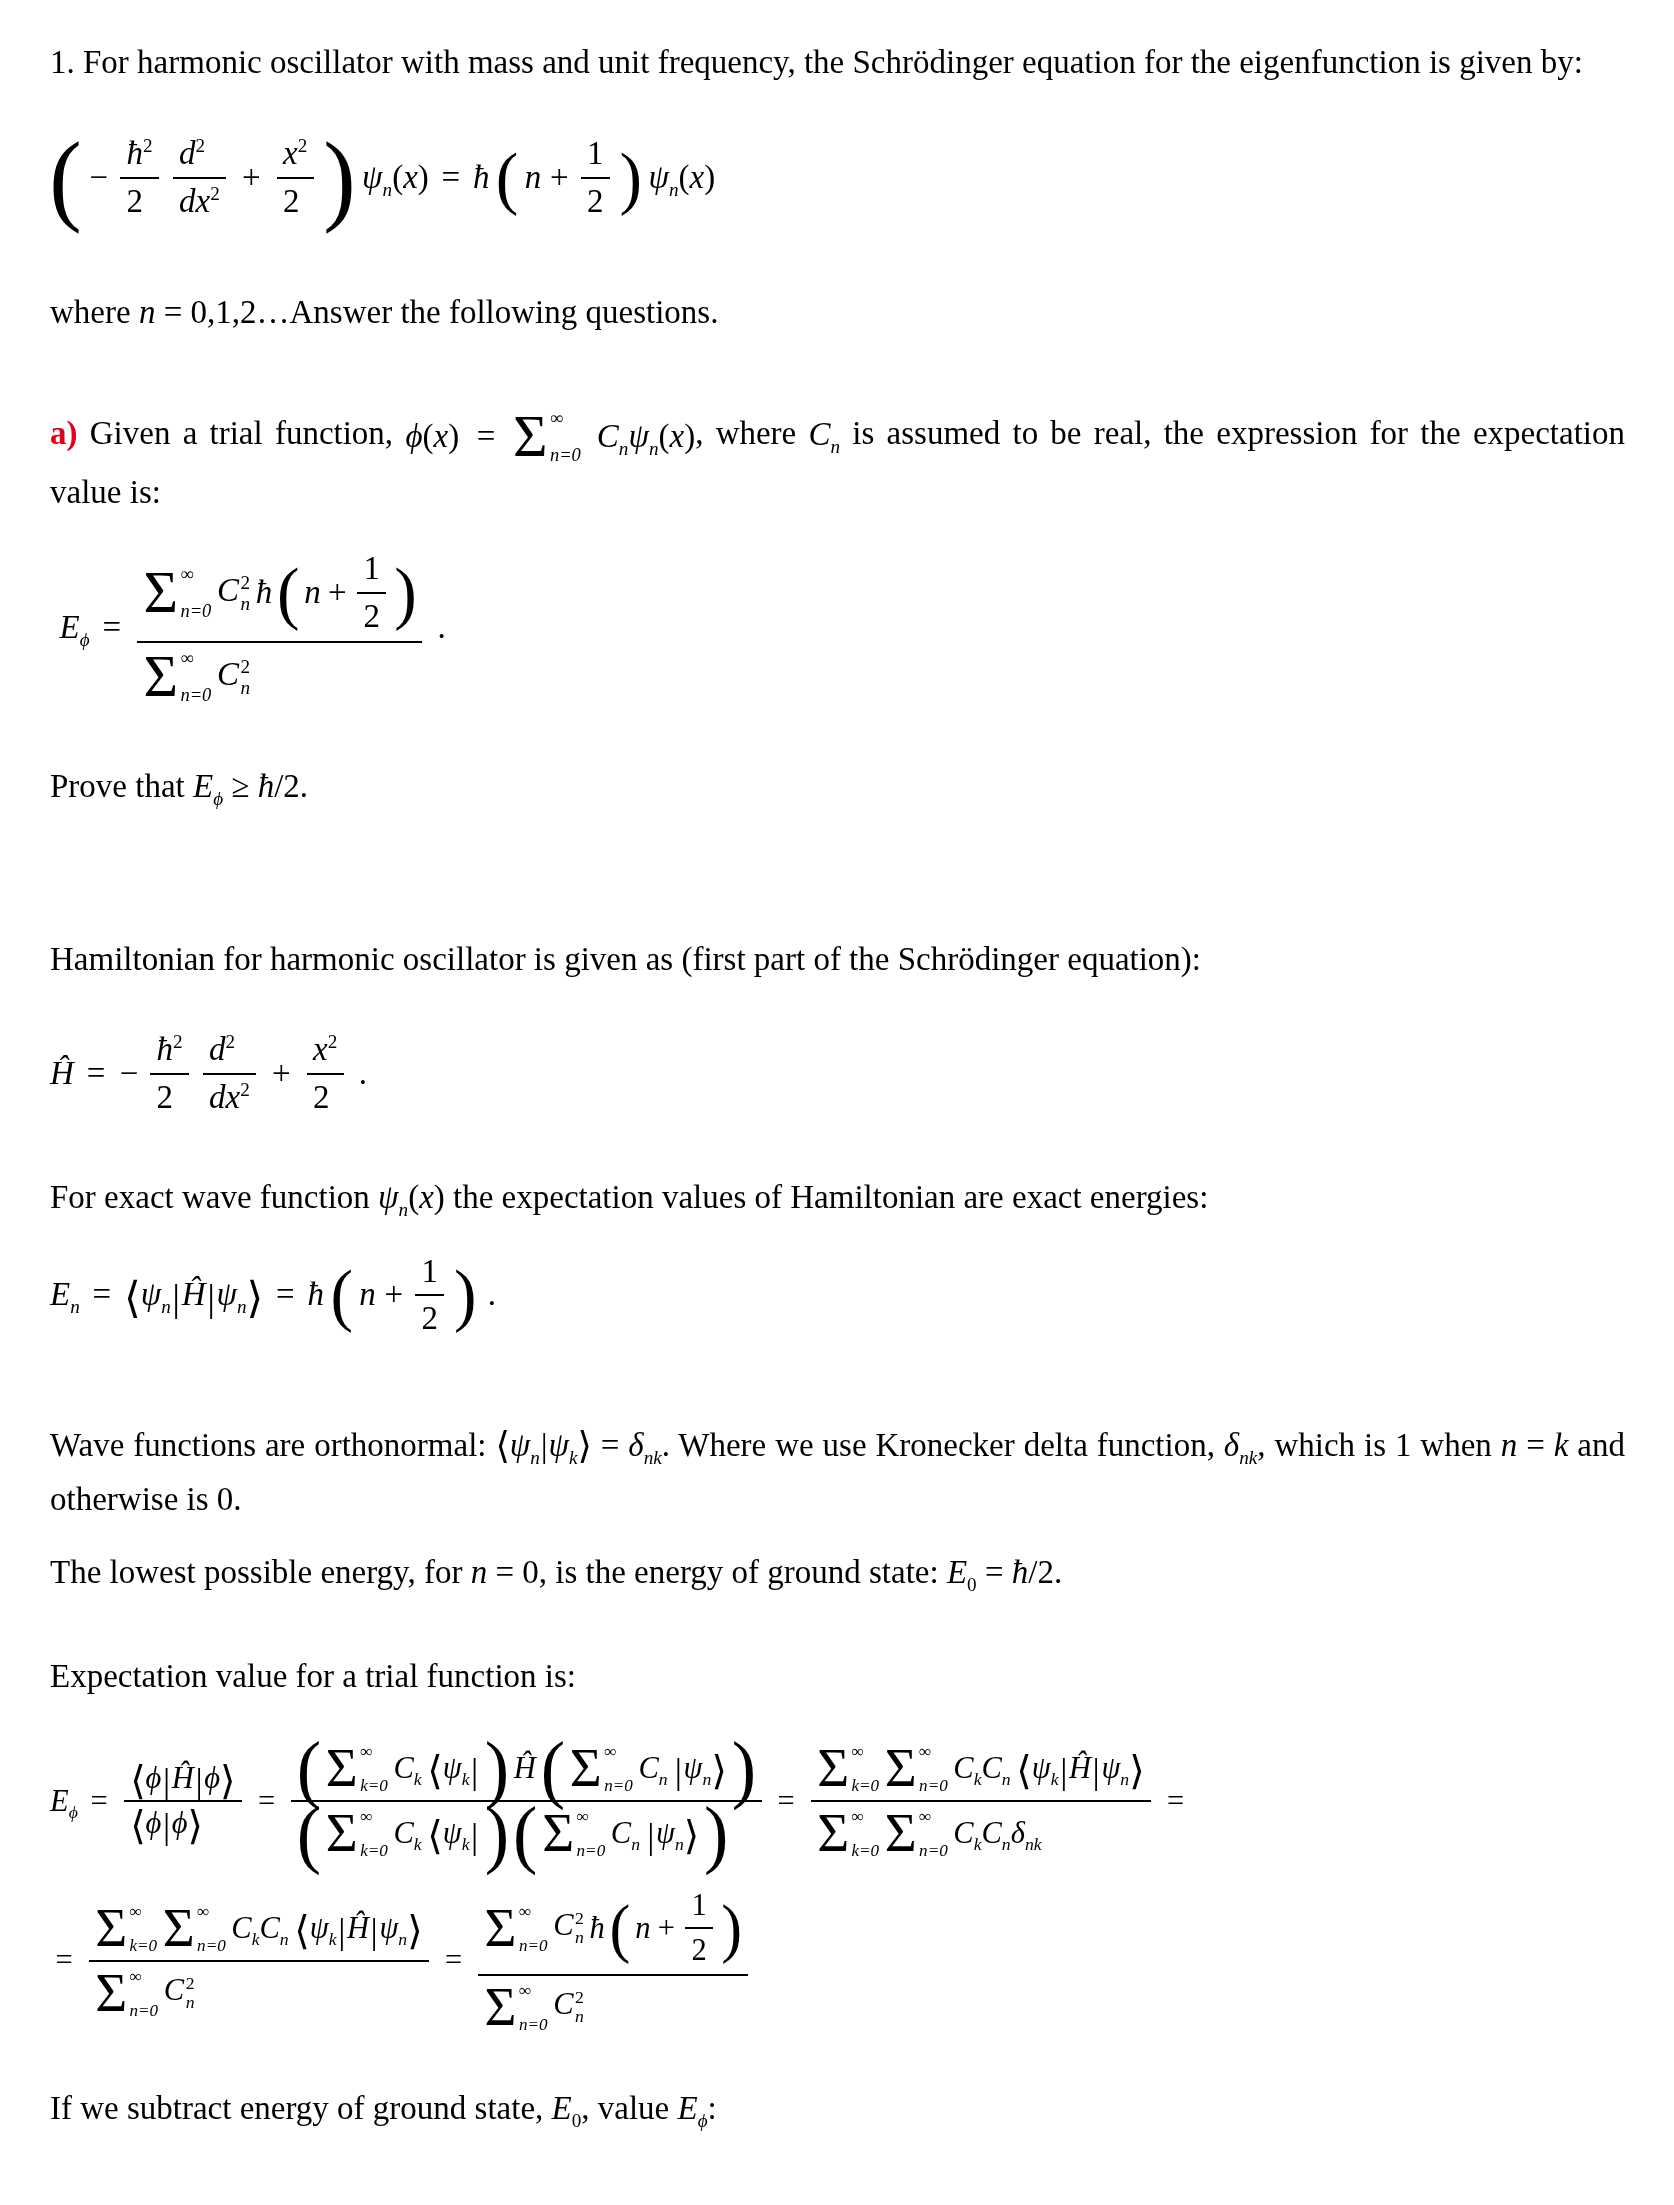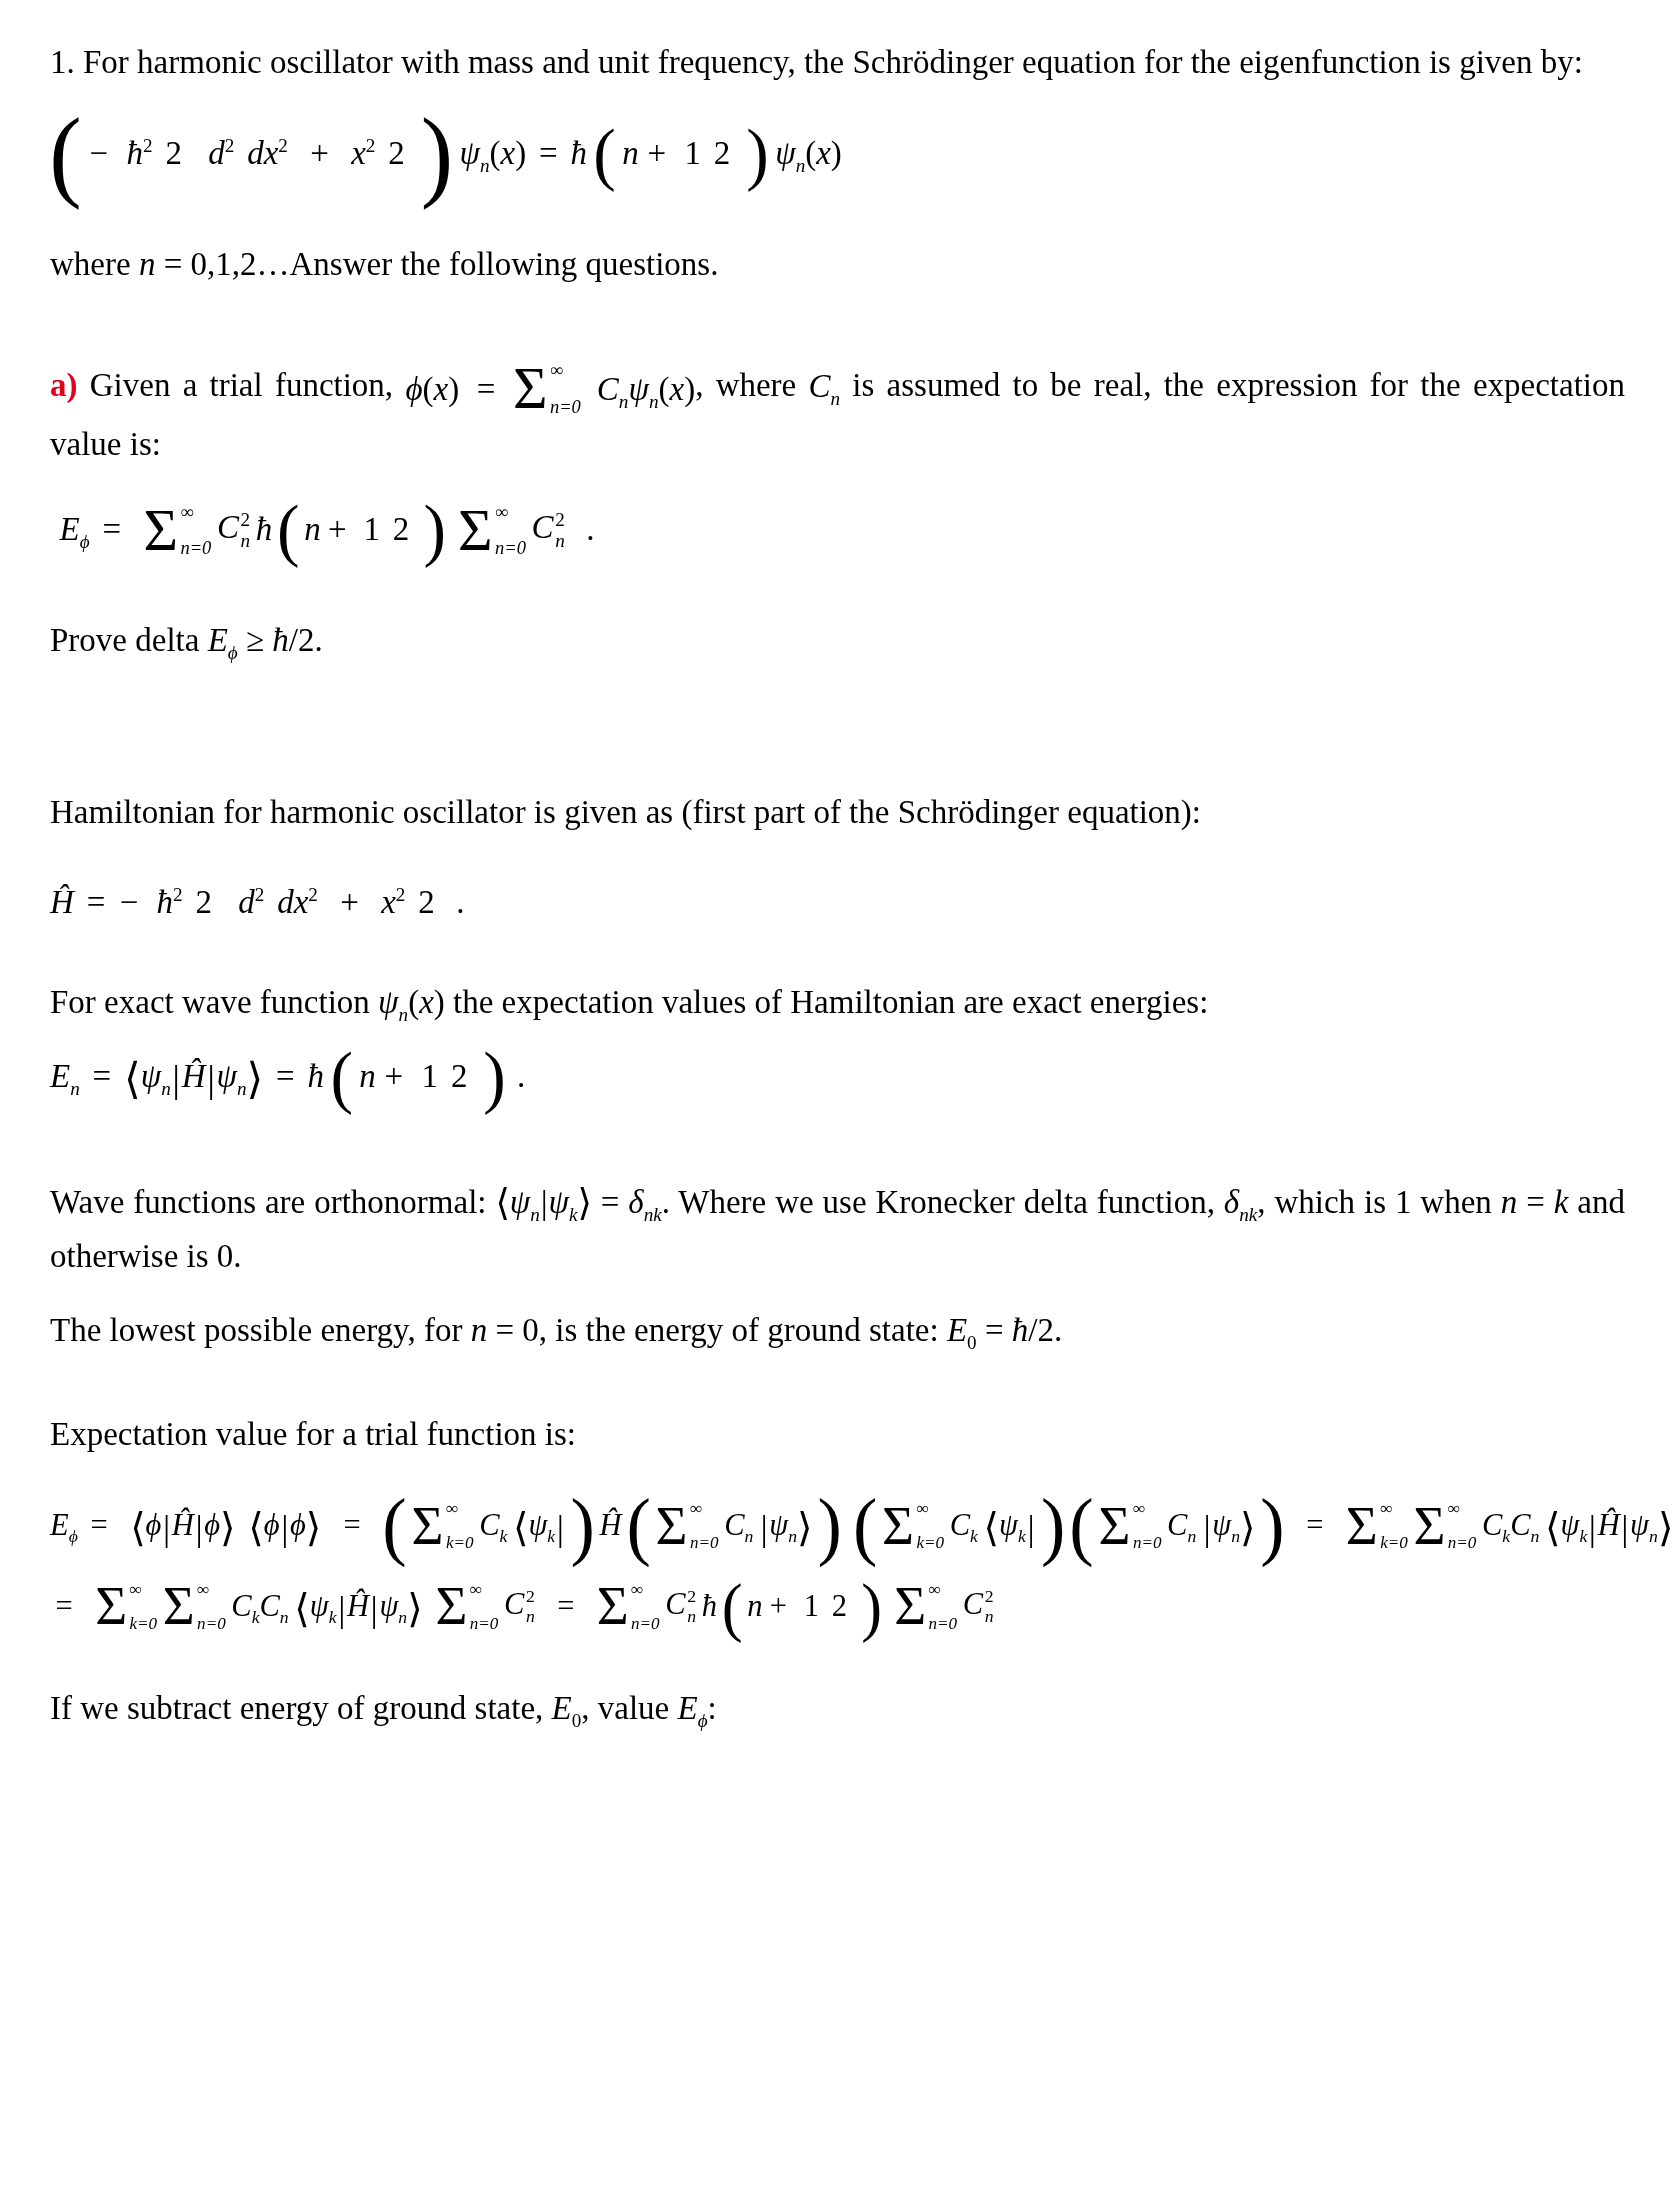--- a/index.html
+++ b/index.html
@@ -21,21 +21,21 @@
   .display-equation{
     display:flex;align-items:center;flex-wrap:nowrap;
     line-height:1.15;gap:7.2px;text-align:left;
   }
   .tight{font-size:30.5px;}
   .operator{margin:0 5.6px;font-style:normal;}
   .operator-small{margin:0 1.6px;font-style:normal;}
   .math-group{display:inline-block;white-space:nowrap;}
 
   
-  .fraction{display:inline-flex;align-items:center;vertical-align:middle;margin:0 3.2px;}
+  .fraction{display:inline-flex;flex-direction:column;align-items:flex-start;vertical-align:middle;margin:0 3.2px;}
   .numerator,.denominator{display:flex;align-items:center;justify-content:center;padding:1.6px 6.4px;gap:5.6px;}
   .frac-bar{align-self:stretch;height:0;border-top:2.4px solid #000;margin:2.4px 0;}
 
   
   .summation{display:inline-flex;align-items:center;font-style:normal;}
   .sigma-glyph{font-size:1.8em;line-height:1;font-style:normal;}
   .sum-limits{display:inline-flex;flex-direction:column;justify-content:space-between;
     font-size:0.56em;line-height:1;height:3.0em;margin-left:2.4px;font-style:italic;padding:0.8px 0;}
   .sum-upper-limit{font-style:normal;}
 
@@ -168,21 +168,21 @@
         </span>
       <span class="math-group"><i>C</i><span class="subsup-stack">
             <span class="upright">2</span>
             <span>n</span>
           </span></span>
     </span>
   </span>
   <span class="trailing-period">.</span>
 </div>
 
-<p class="paragraph mt-e"><span>Prove delta </span><span class="inline-math"><i>E</i><sub>ϕ</sub></span><span> ≥ </span><i>ħ</i><span>/2.</span></p>
+<p class="paragraph mt-e"><span>Prove that </span><span class="inline-math"><i>E</i><sub>ϕ</sub></span><span> ≥ </span><i>ħ</i><span>/2.</span></p>
 
 <p class="paragraph mt-f">Hamiltonian for harmonic oscillator is given as (first part of the Schrödinger equation):</p>
 
 <div class="display-equation mt-g">
   <span class="math-group"><i>Ĥ</i></span>
   <span class="operator">=</span>
   <span class="operator-small">−</span>
   <span class="fraction">
     <span class="numerator">
         <span class="math-group"><i>ħ</i><sup class="upright">2</sup></span>

